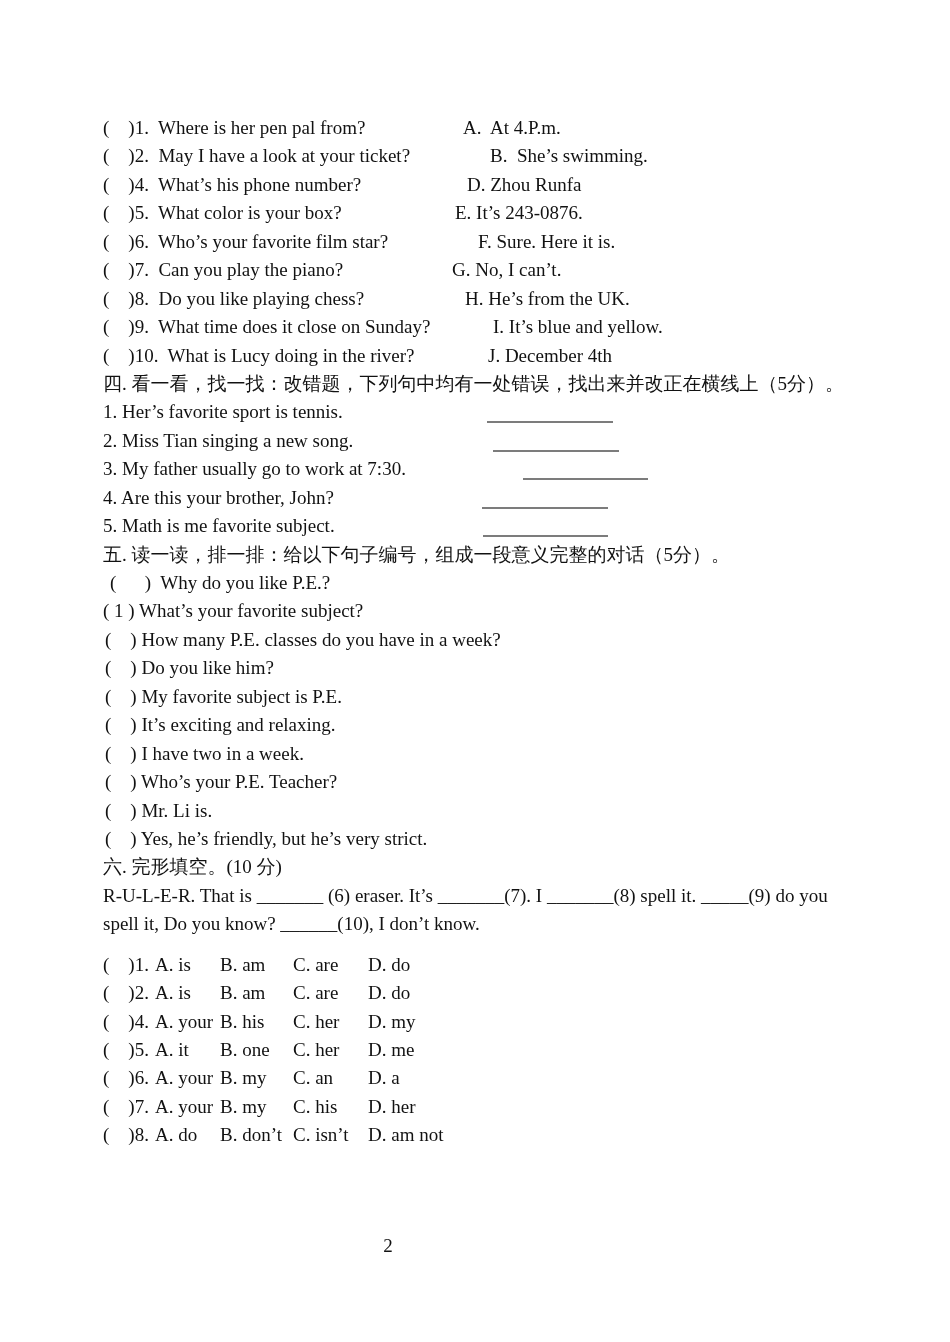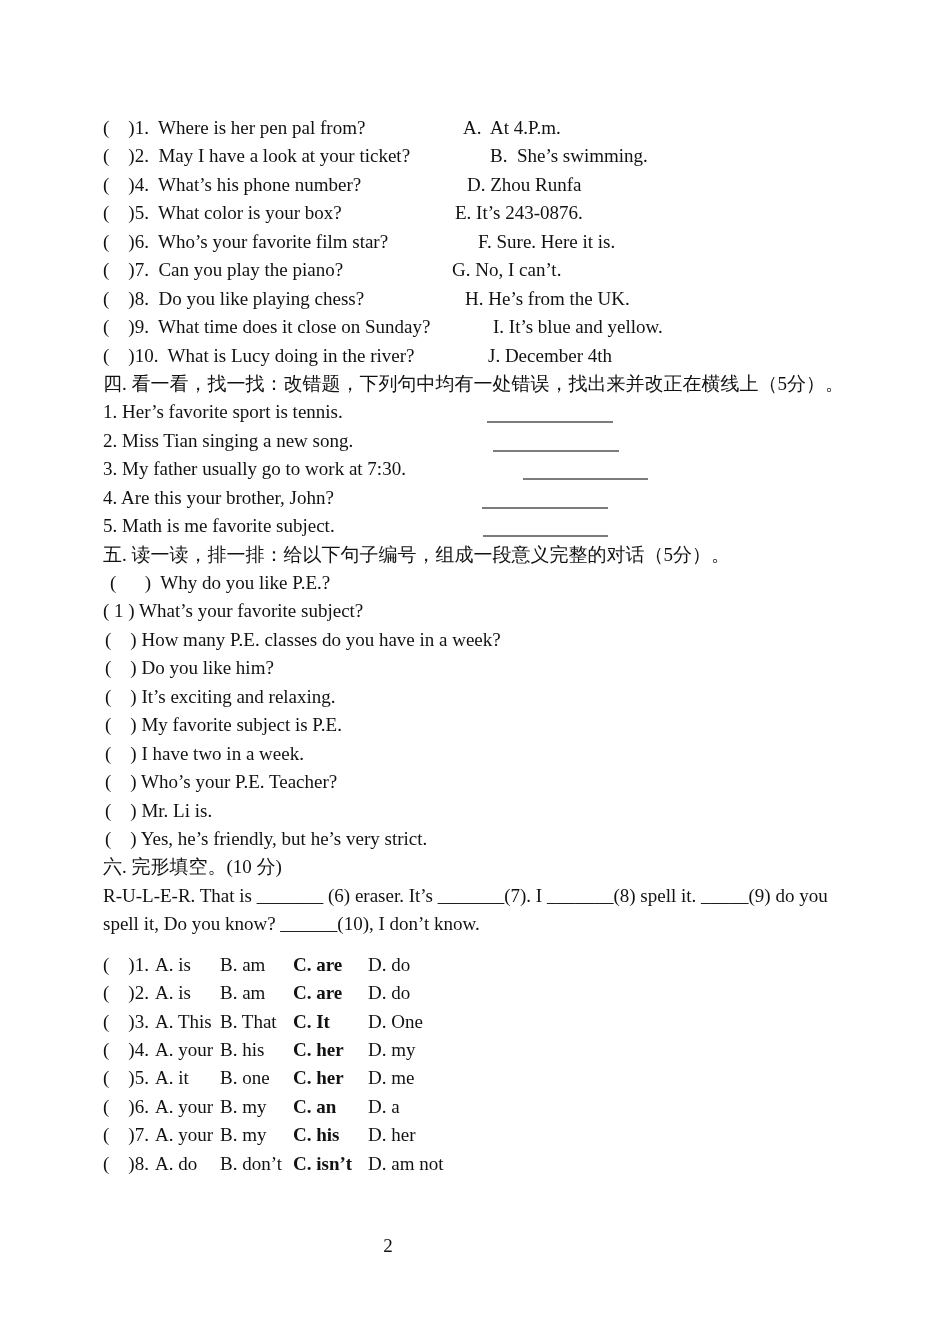--- a/index.html
+++ b/index.html
@@ -27,21 +27,21 @@
   .ans { position: absolute; top: 0; white-space: pre; }
   .blank {
     position: absolute;
     top: 2px; height: 21px;
     border-bottom: 2px solid #7c7c7c;
   }
   .pfx { display: inline-block; min-width: 52px; white-space: pre; }
   .opt { display: inline-block; white-space: pre; margin-top: 12px; }
   .o1 { min-width: 65px; }
   .o2 { min-width: 73px; }
-  .o3 { min-width: 75px; font-weight: bold; }
+  .o3 { min-width: 75px; }
   .pagenum {
     position: absolute;
     top: 1232px; left: 0; width: 100%;
     height: 28px; line-height: 28px;
     text-align: center;
   }
 </style>
 </head>
 <body>
 
@@ -62,34 +62,33 @@
   <div class="ln"><span>2. Miss Tian singing a new song.</span><span class="blank" style="left:493px;width:126px"></span></div>
   <div class="ln"><span>3. My father usually go to work at 7:30.</span><span class="blank" style="left:523px;width:125px"></span></div>
   <div class="ln"><span>4. Are this your brother, John?</span><span class="blank" style="left:482px;width:126px"></span></div>
   <div class="ln"><span>5. Math is me favorite subject.</span><span class="blank" style="left:483px;width:125px"></span></div>
 
   <div class="ln">五. 读一读，排一排：给以下句子编号，组成一段意义完整的对话（5分）。</div>
   <div class="ln" style="padding-left:110px">(      )  Why do you like P.E.?</div>
   <div class="ln">( 1 ) What’s your favorite subject?</div>
   <div class="ln" style="padding-left:105px">(    ) How many P.E. classes do you have in a week?</div>
   <div class="ln" style="padding-left:105px">(    ) Do you like him?</div>
+  <div class="ln" style="padding-left:105px">(    ) My favorite subject is P.E.</div>
   <div class="ln" style="padding-left:105px">(    ) It’s exciting and relaxing.</div>
-  <div class="ln" style="padding-left:105px">(    ) My favorite subject is P.E.</div>
   <div class="ln" style="padding-left:105px">(    ) I have two in a week.</div>
   <div class="ln" style="padding-left:105px">(    ) Who’s your P.E. Teacher?</div>
   <div class="ln" style="padding-left:105px">(    ) Mr. Li is.</div>
   <div class="ln" style="padding-left:105px">(    ) Yes, he’s friendly, but he’s very strict.</div>
 
   <div class="ln">六. 完形填空。(10 分)</div>
   <div class="ln">R-U-L-E-R. That is _______ (6) eraser. It’s _______(7). I _______(8) spell it. _____(9) do you</div>
   <div class="ln">spell it, Do you know? ______(10), I don’t know.</div>
 
   <div class="ln"><span class="pfx">(    )1. </span><span class="opt o1">A. is</span><span class="opt o2">B. am</span><span class="opt o3">C. are</span><span class="opt">D. do</span></div>
   <div class="ln"><span class="pfx">(    )2. </span><span class="opt o1">A. is</span><span class="opt o2">B. am</span><span class="opt o3">C. are</span><span class="opt">D. do</span></div>
-  <div class="ln"><span class="pfx">(    )3. </span><span class="opt o1">A. This</span><span class="opt o2">B. That</span><span class="opt o3">C. It</span><span class="opt">D. One</span></div>
   <div class="ln"><span class="pfx">(    )4. </span><span class="opt o1">A. your</span><span class="opt o2">B. his</span><span class="opt o3">C. her</span><span class="opt">D. my</span></div>
   <div class="ln"><span class="pfx">(    )5. </span><span class="opt o1">A. it</span><span class="opt o2">B. one</span><span class="opt o3">C. her</span><span class="opt">D. me</span></div>
   <div class="ln"><span class="pfx">(    )6. </span><span class="opt o1">A. your</span><span class="opt o2">B. my</span><span class="opt o3">C. an</span><span class="opt">D. a</span></div>
   <div class="ln"><span class="pfx">(    )7. </span><span class="opt o1">A. your</span><span class="opt o2">B. my</span><span class="opt o3">C. his</span><span class="opt">D. her</span></div>
   <div class="ln"><span class="pfx">(    )8. </span><span class="opt o1">A. do</span><span class="opt o2">B. don’t</span><span class="opt o3">C. isn’t</span><span class="opt">D. am not</span></div>
 
   <div class="pagenum">2</div>
 </div>
 
 </body></html>

